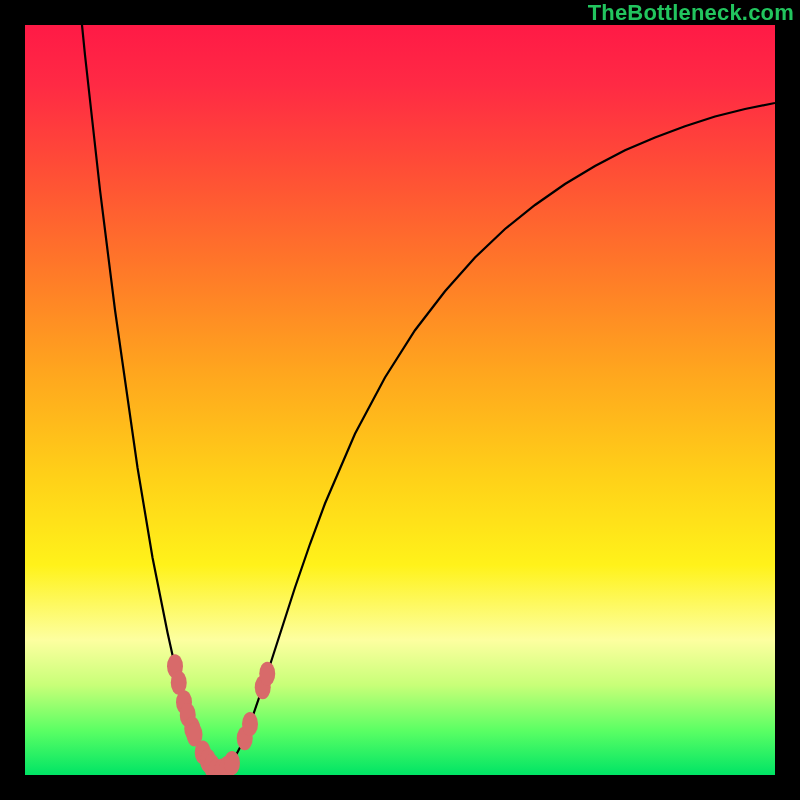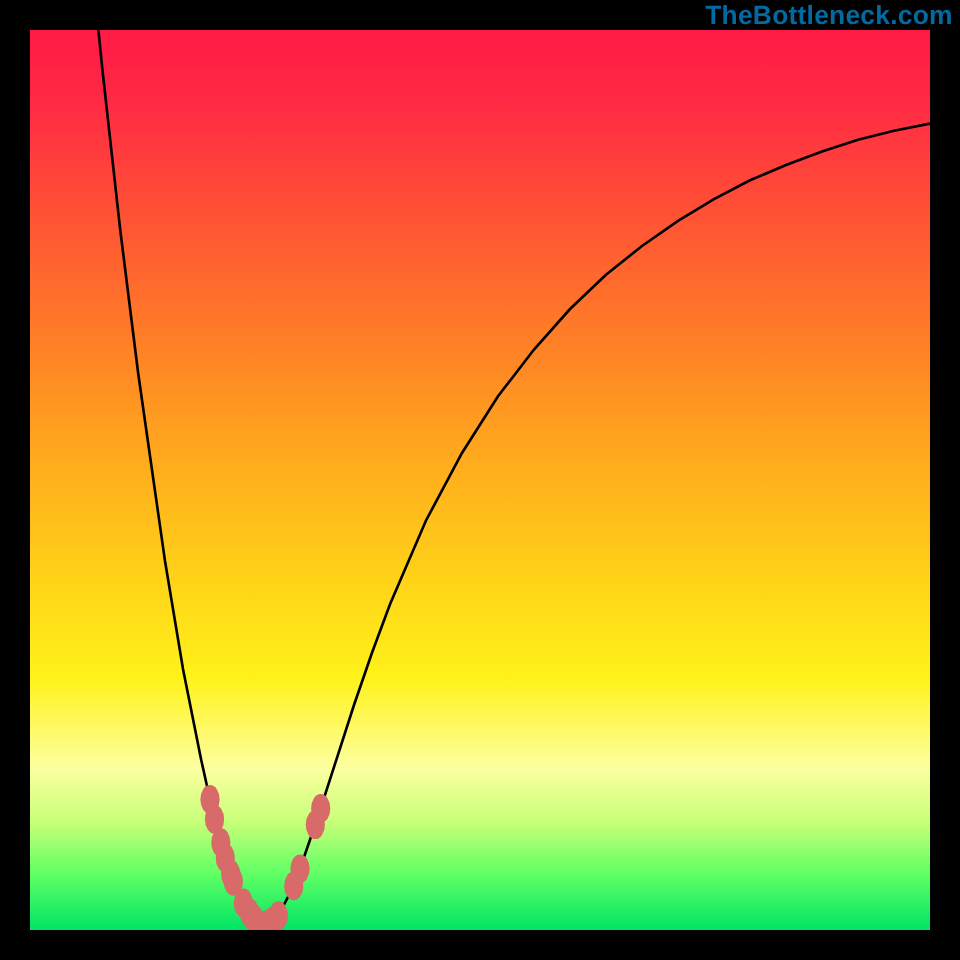--- a/index.html
+++ b/index.html
@@ -42,21 +42,21 @@
       #fdffa0 82%,
       #c8ff78 88%,
       #5cff64 94%,
       #00e465 100%
     );
   }
   .watermark {
     position: absolute;
     top: 0px;
     right: 6px;
-    color: #0369a1;
+    color: #22c55e;
     font-size: 22px;
     font-weight: 600;
     letter-spacing: 0.2px;
     user-select: none;
   }
   svg.curve {
     position: absolute;
     left: 0; top: 0;
     width: 750px;
     height: 750px;

